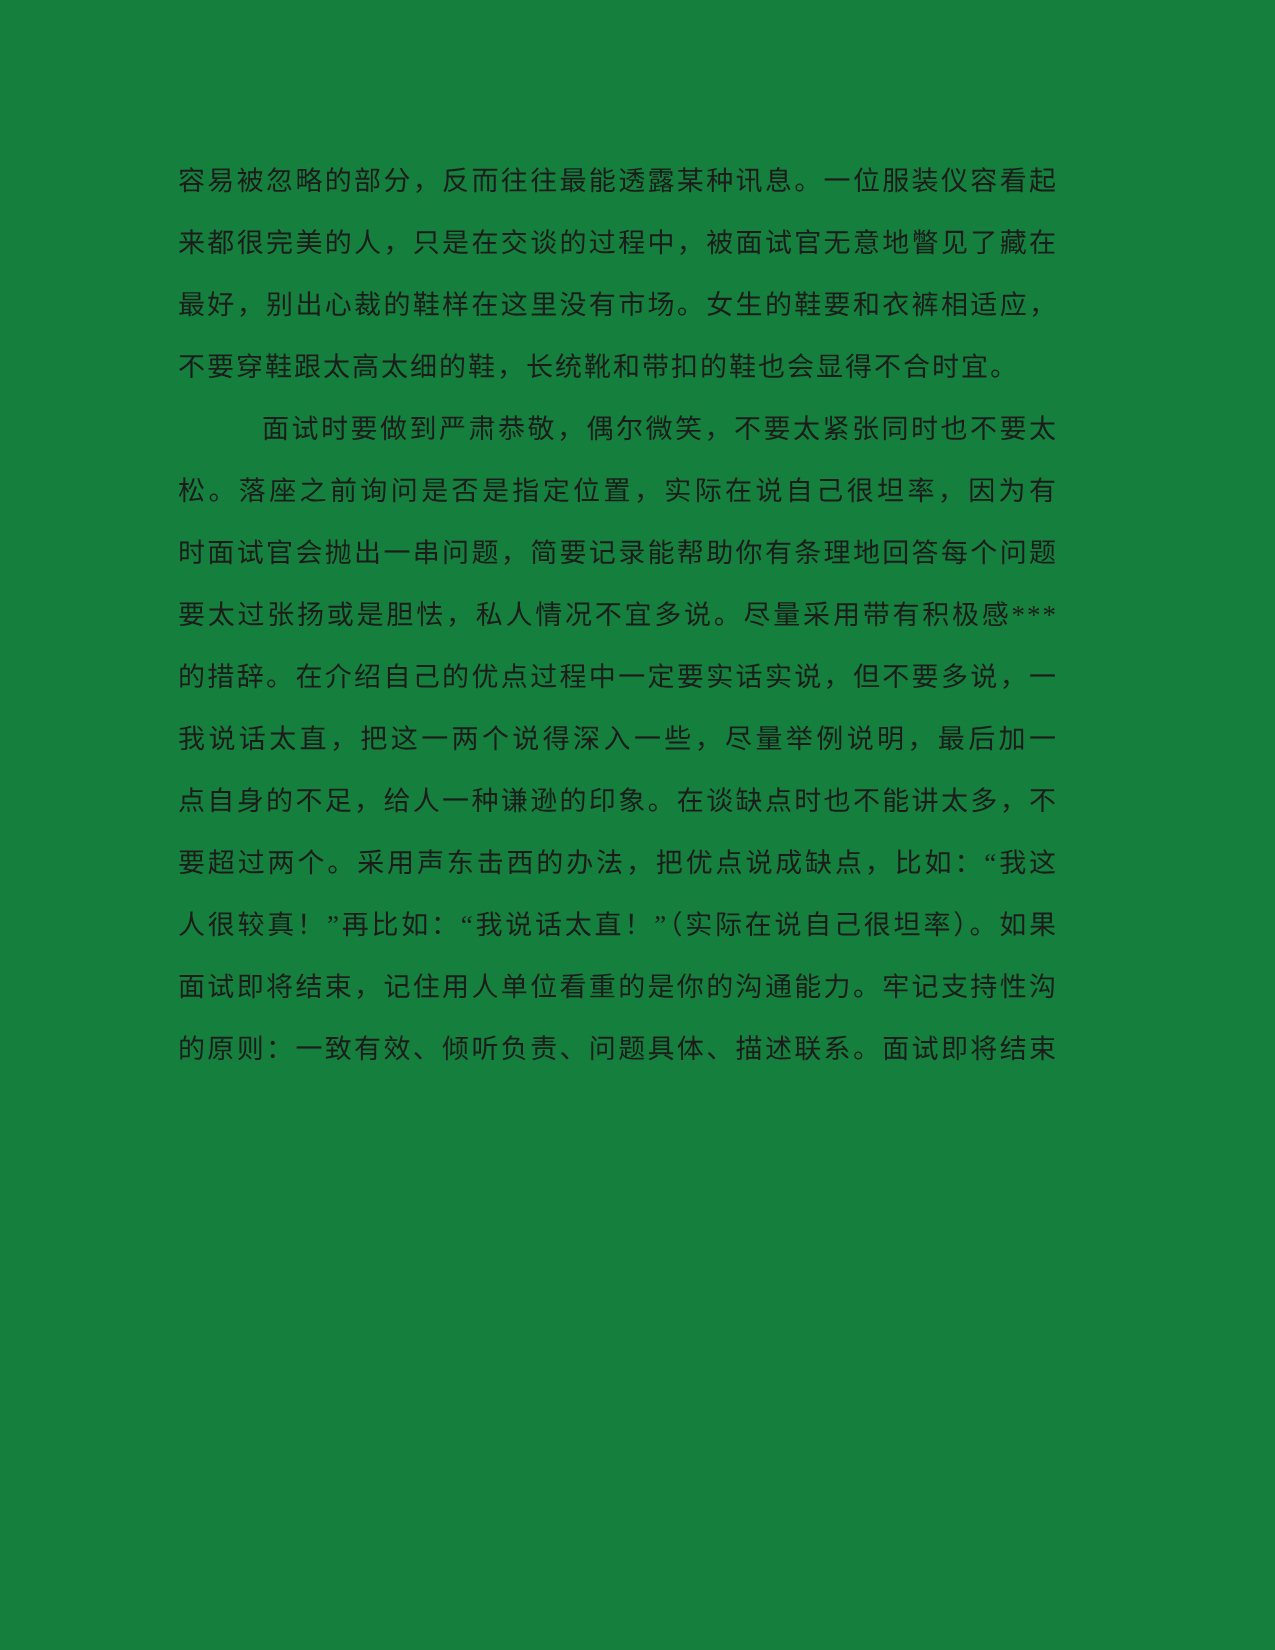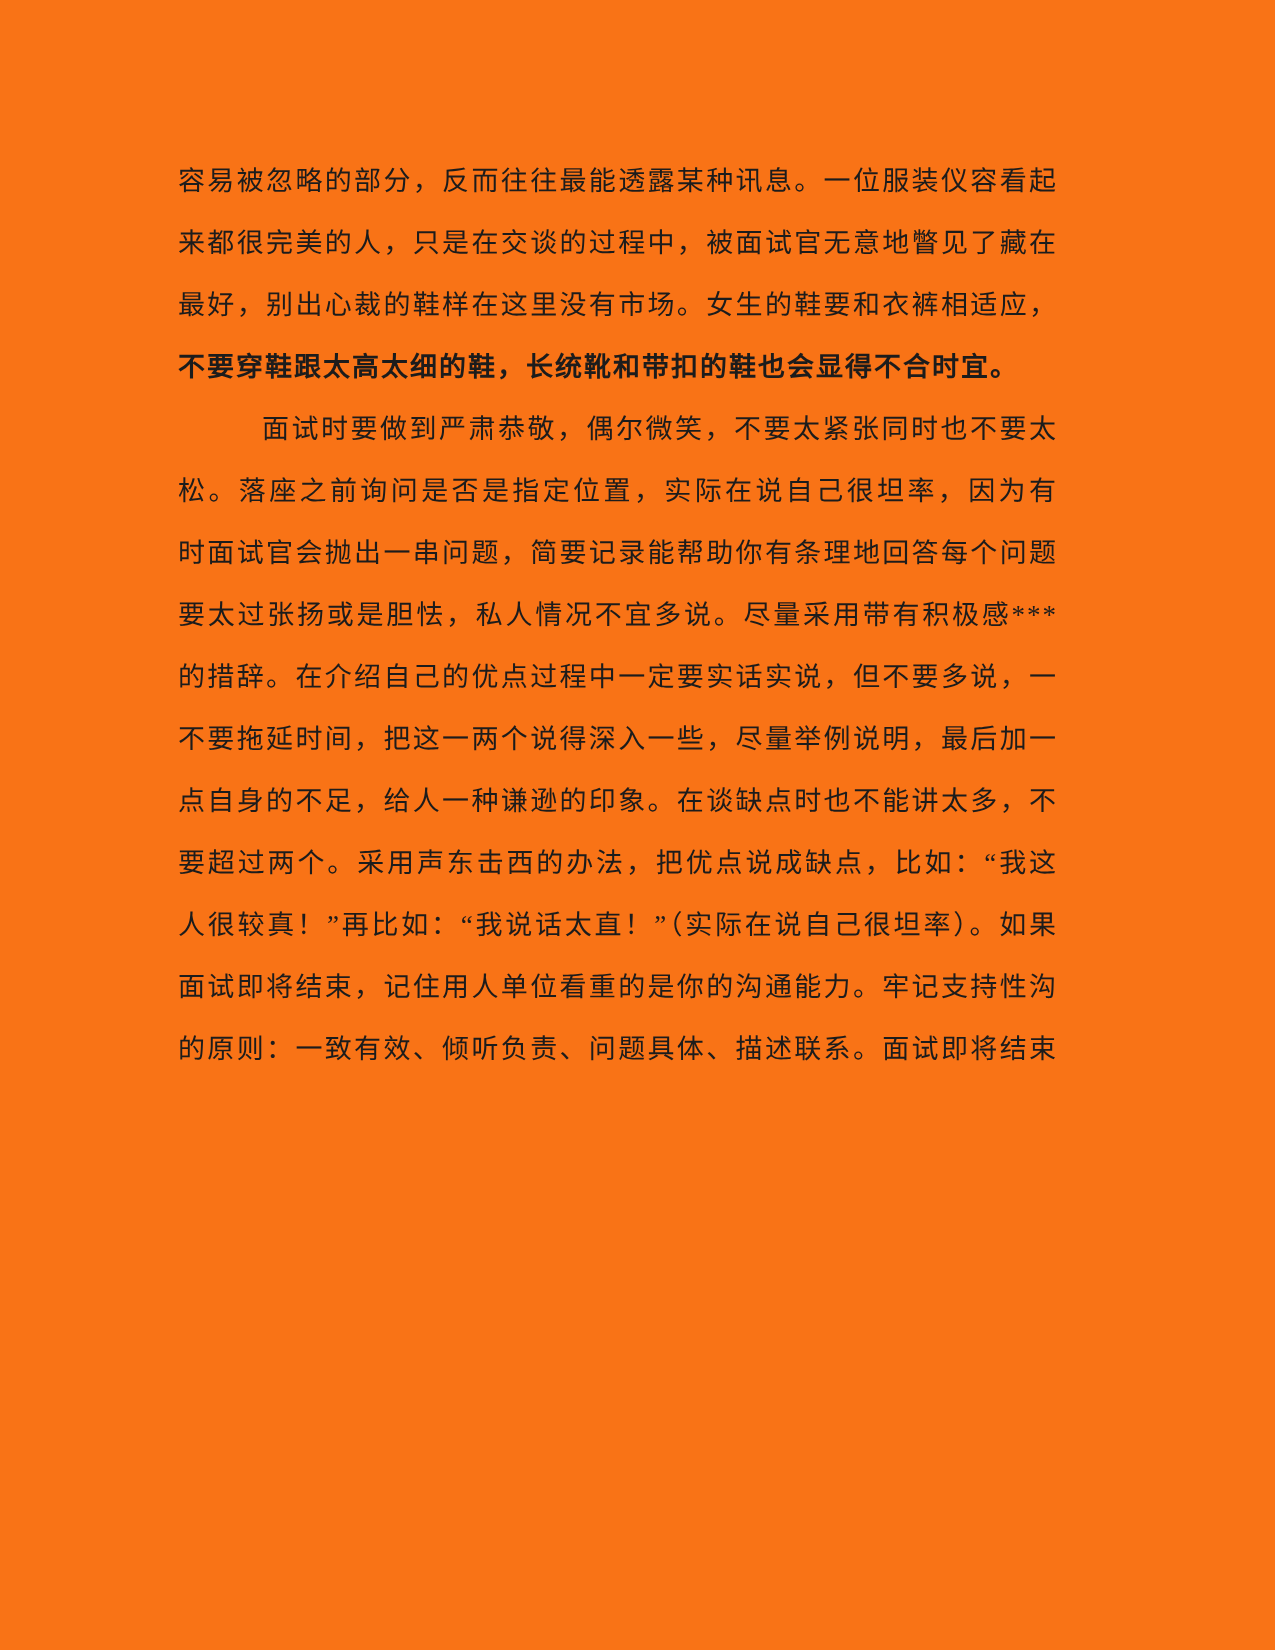--- a/index.html
+++ b/index.html
@@ -10,41 +10,40 @@
   body {
     width: 1275px;
     height: 1650px;
     overflow: hidden;
   }
   .page {
     box-sizing: border-box;
     width: 1275px;
     height: 1650px;
     padding: 150px 217px 0 178px;
-    background: #f97316;
+    background: #15803d;
     font-family: "Liberation Serif", "DejaVu Serif", serif;
     color: #1c1c1c;
   }
   .paragraph {
     margin: 0;
     padding: 0;
   }
   .line {
     height: 62px;
     line-height: 62px;
     font-size: 27px;
     letter-spacing: 2px;
     text-align: justify;
     text-align-last: justify;
     text-justify: inter-character;
     overflow: hidden;
   }
   .line.para-end {
     text-align-last: left;
-    font-weight: bold;
   }
   .line.indent {
     text-indent: 84px;
   }
 </style>
 </head>
 <body>
 
 <div class="page">
   <div id="doc">
@@ -53,21 +52,21 @@
         <div class="line">来都很完美的人，只是在交谈的过程中，被面试官无意地瞥见了藏在</div>
         <div class="line">最好，别出心裁的鞋样在这里没有市场。女生的鞋要和衣裤相适应，</div>
         <div class="line para-end">不要穿鞋跟太高太细的鞋，长统靴和带扣的鞋也会显得不合时宜。</div>
       </div>
       <div class="paragraph">
         <div class="line indent">面试时要做到严肃恭敬，偶尔微笑，不要太紧张同时也不要太放</div>
         <div class="line">松。落座之前询问是否是指定位置，实际在说自己很坦率，因为有</div>
         <div class="line">时面试官会抛出一串问题，简要记录能帮助你有条理地回答每个问题</div>
         <div class="line">要太过张扬或是胆怯，私人情况不宜多说。尽量采用带有积极感***彩</div>
         <div class="line">的措辞。在介绍自己的优点过程中一定要实话实说，但不要多说，一</div>
-        <div class="line">不要拖延时间，把这一两个说得深入一些，尽量举例说明，最后加一</div>
+        <div class="line">我说话太直，把这一两个说得深入一些，尽量举例说明，最后加一</div>
         <div class="line">点自身的不足，给人一种谦逊的印象。在谈缺点时也不能讲太多，不</div>
         <div class="line">要超过两个。采用声东击西的办法，把优点说成缺点，比如：“我这个</div>
         <div class="line">人很较真！”再比如：“我说话太直！”（实际在说自己很坦率）。如果</div>
         <div class="line">面试即将结束，记住用人单位看重的是你的沟通能力。牢记支持性沟通</div>
         <div class="line">的原则：一致有效、倾听负责、问题具体、描述联系。面试即将结束</div>
       </div>
     </div>
 </div>
 
 </body></html>

